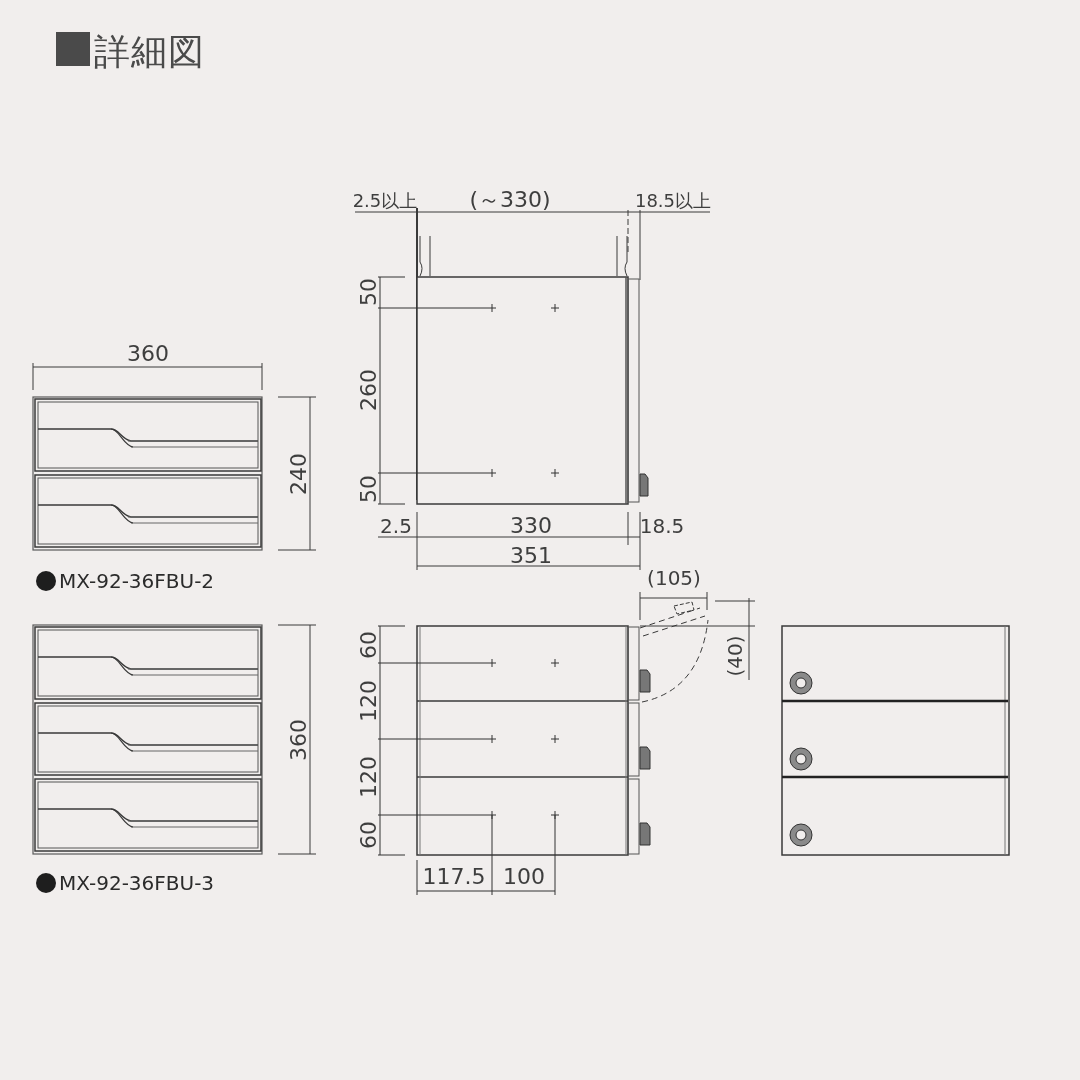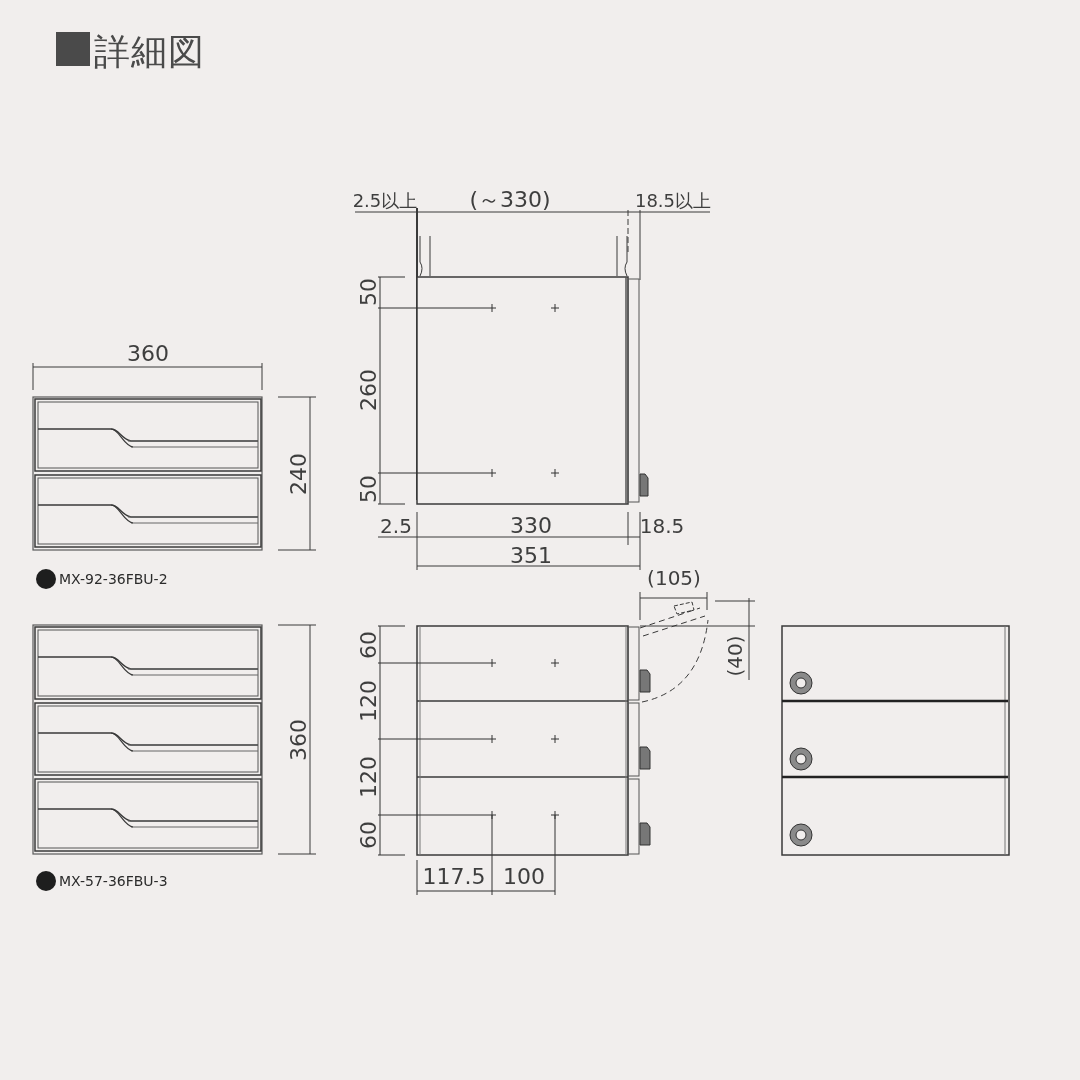--- a/index.html
+++ b/index.html
@@ -3,21 +3,21 @@
 <meta charset="utf-8">
 <style>
   html, body { margin:0; padding:0; }
   body { width:1080px; height:1080px; background:#f1eeed; position:relative; overflow:hidden;
          font-family:"DejaVu Sans", "Liberation Sans", sans-serif; color:#3a3a3a; }
   .title { position:absolute; left:56px; top:32px; display:flex; align-items:flex-start; }
   .title .sq { width:34px; height:34px; background:#4a4a4a; margin-right:4px; }
   .title .txt { font-size:36px; color:#4a4a4a; letter-spacing:1px; line-height:40px; }
   svg.drawing { position:absolute; left:0; top:0; }
   .dim { font-family:"DejaVu Sans", sans-serif; fill:#3e3e3e; }
-  .model { position:absolute; font-size:14px; color:#2b2b2b; display:flex; align-items:center; }
+  .model { position:absolute; font-size:20px; color:#2b2b2b; display:flex; align-items:center; }
   .model .dot { width:20px; height:20px; border-radius:50%; background:#1e1e1e; margin-right:3px; }
 </style>
 </head>
 <body>
 
 <div class="title">
   <div class="sq"></div>
   <div class="txt">詳細図</div>
 </div>
 
@@ -185,14 +185,14 @@
     </g>
   </g>
 </svg>
 
 <div class="model" style="left:36px; top:569px;">
   <span class="dot"></span>
   <span>MX-92-36FBU-2</span>
 </div>
 <div class="model" style="left:36px; top:871px;">
   <span class="dot"></span>
-  <span>MX-57-36FBU-3</span>
+  <span>MX-92-36FBU-3</span>
 </div>
 
 </body></html>

